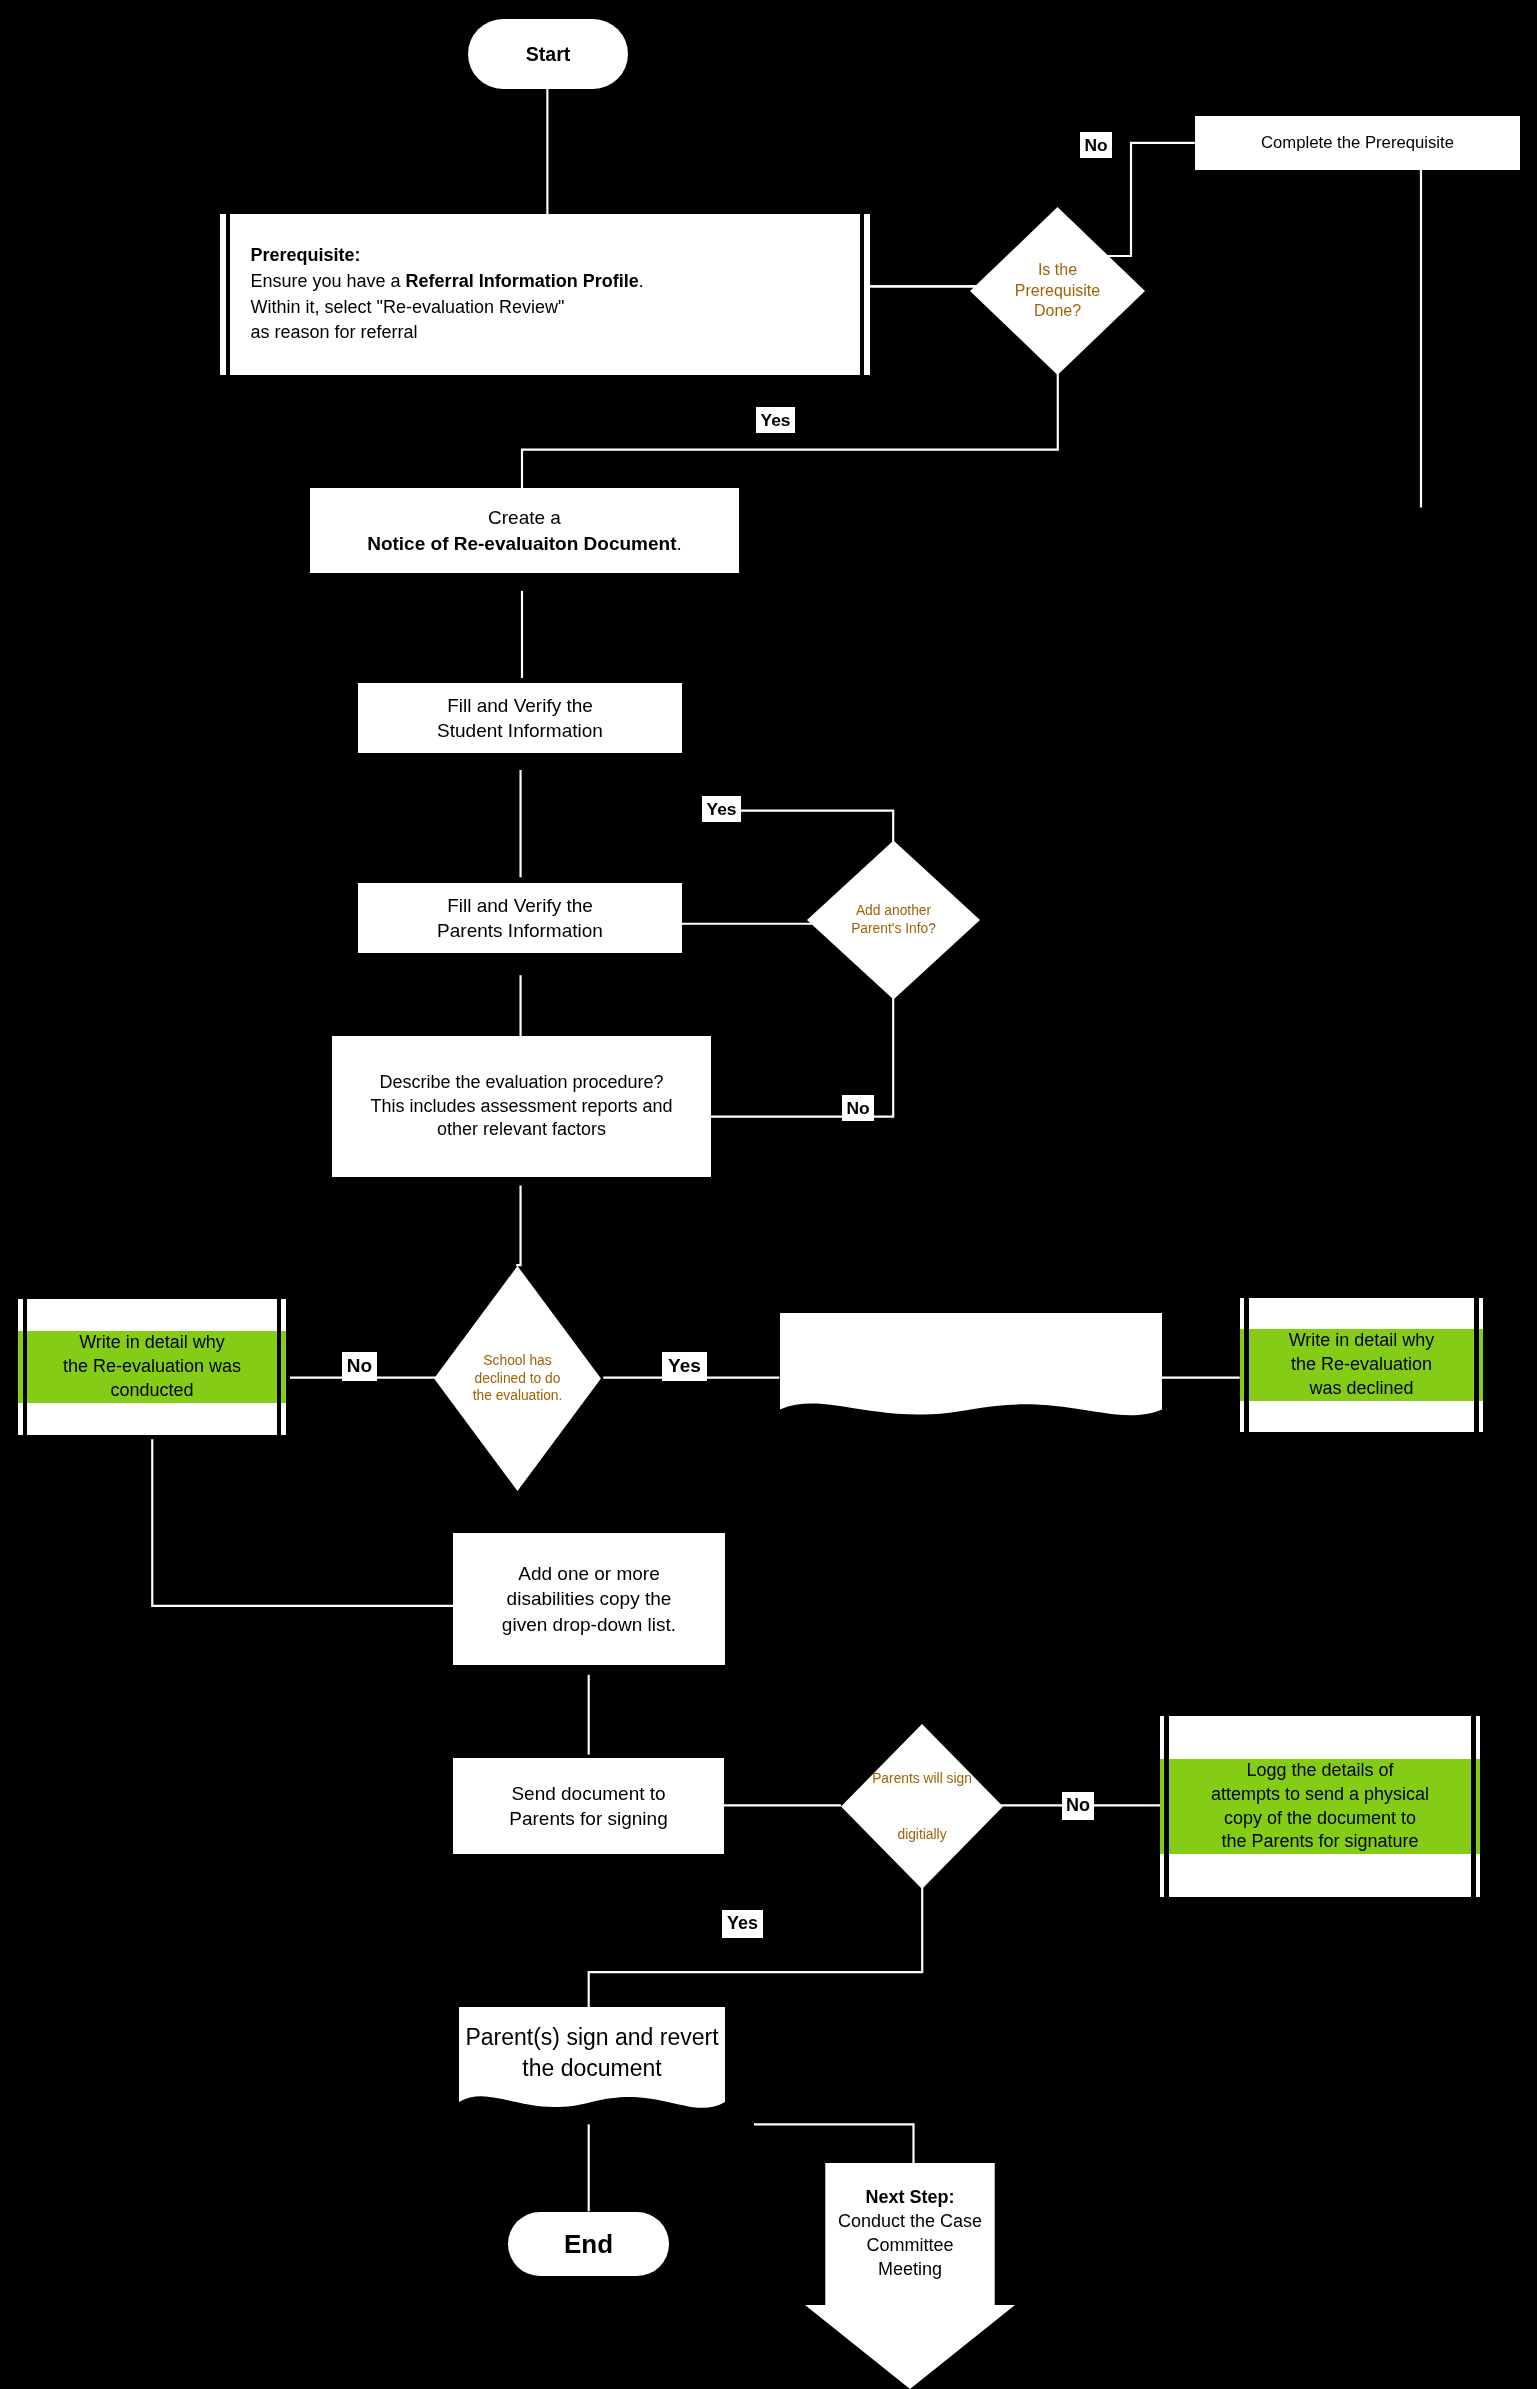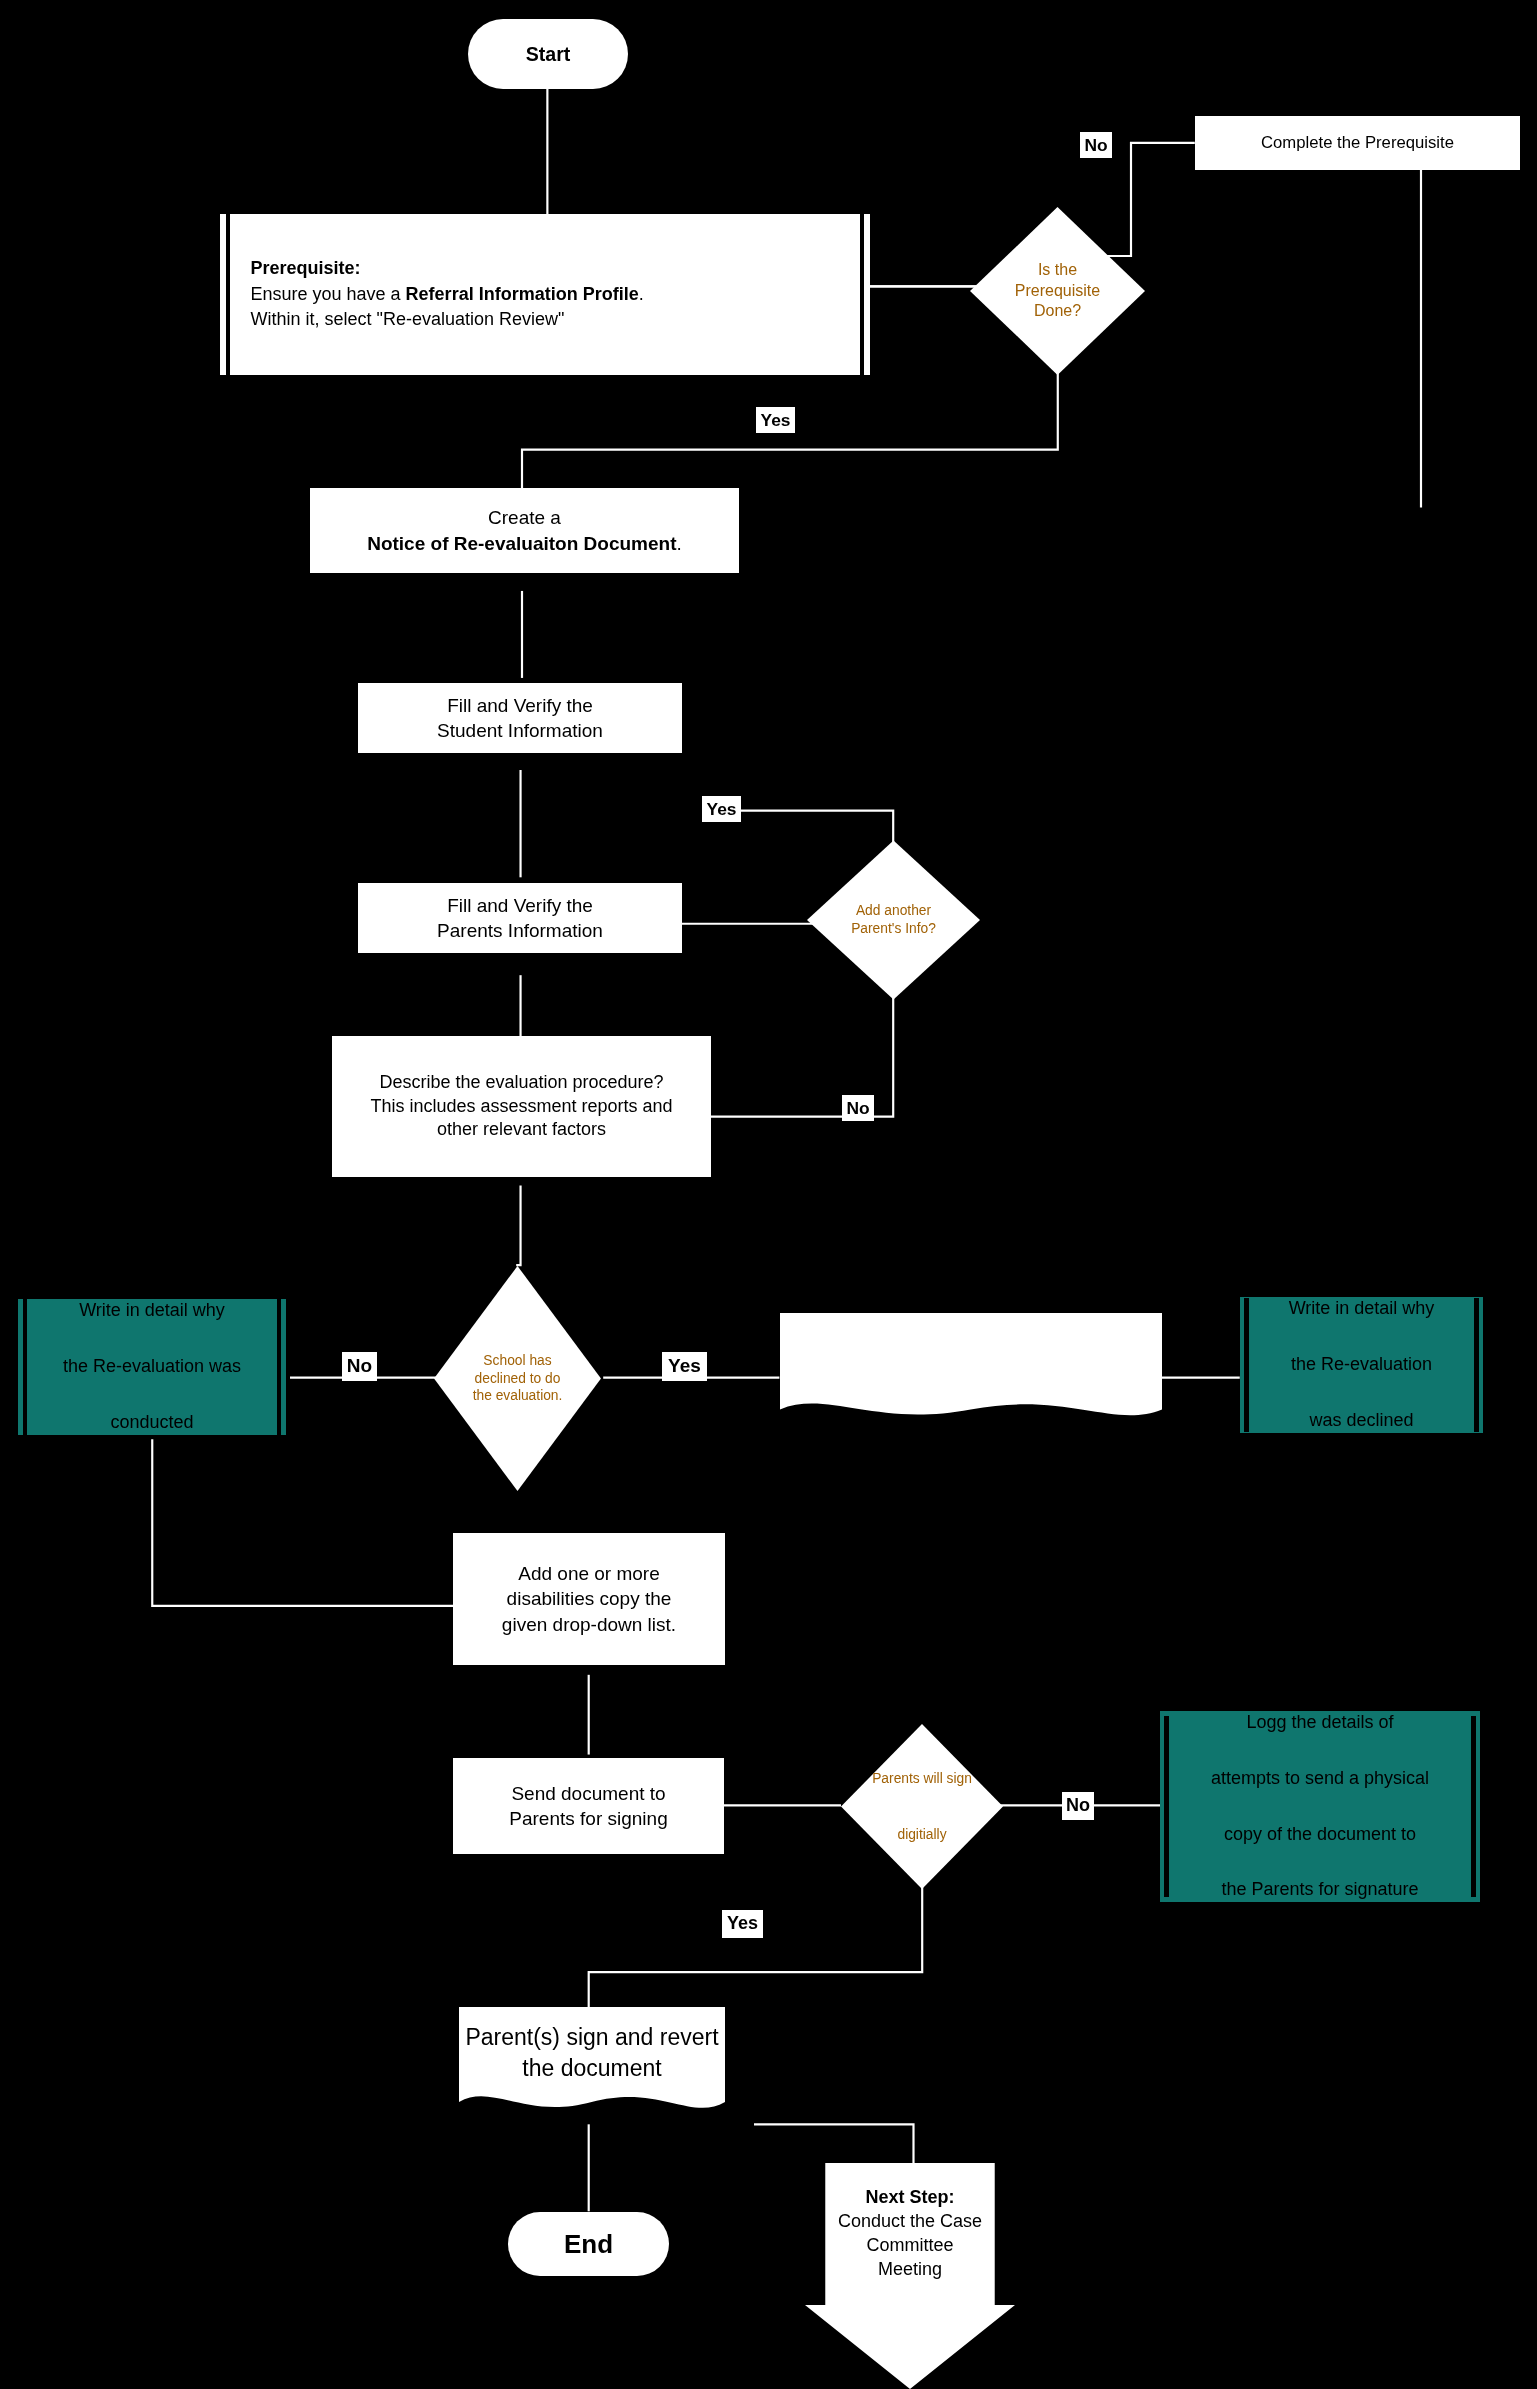--- a/index.html
+++ b/index.html
@@ -79,30 +79,29 @@
   }
   .bar-node {
     position: absolute;
     background: #ffffff;
     box-sizing: border-box;
     display: flex;
     align-items: center;
     justify-content: center;
   }
   .bar-node .inner {
-    background: #0f766e;
+    background: #84cc16;
     color: #000000;
     text-align: center;
     line-height: 1.33;
     width: 100%;
     display: flex;
     flex-direction: column;
     align-items: center;
     justify-content: center;
-    gap: 32px;
   }
   .bar-node .side {
     position: absolute;
     top: 0;
     bottom: 0;
     width: 4.4px;
     background: #000000;
   }
   .prep {
     position: absolute;
@@ -187,20 +186,21 @@
 
 <div class="bar-node" style="left:220px; top:214px; width:650px; height:161px;">
   <div class="side" style="left:5.8px;"></div>
   <div class="side" style="right:5.8px;"></div>
   <div class="prep" style="left:30.5px; right:30.5px; top:0; bottom:0; display:flex; flex-direction:column; justify-content:center; font-size:18px;">
     <div class="b">Prerequisite:</div>
     <div>
       <span>Ensure you have a </span><span class="b">Referral Information Profile</span><span>.</span>
     </div>
     <div>Within it, select  "Re-evaluation Review"</div>
+    <div>as reason for referral</div>
   </div>
 </div>
 
 <div class="diamond-wrap" style="left:970px; top:207px; width:175px; height:168px;">
   <svg width="175" height="168" viewBox="0 0 242 232">
     <polygon points="121,0 242,116 121,232 0,116" fill="#ffffff"></polygon>
   </svg>
   <div class="diamond-text" style="font-size:16px;">
     <div>Is the</div>
     <div>Prerequisite</div>

